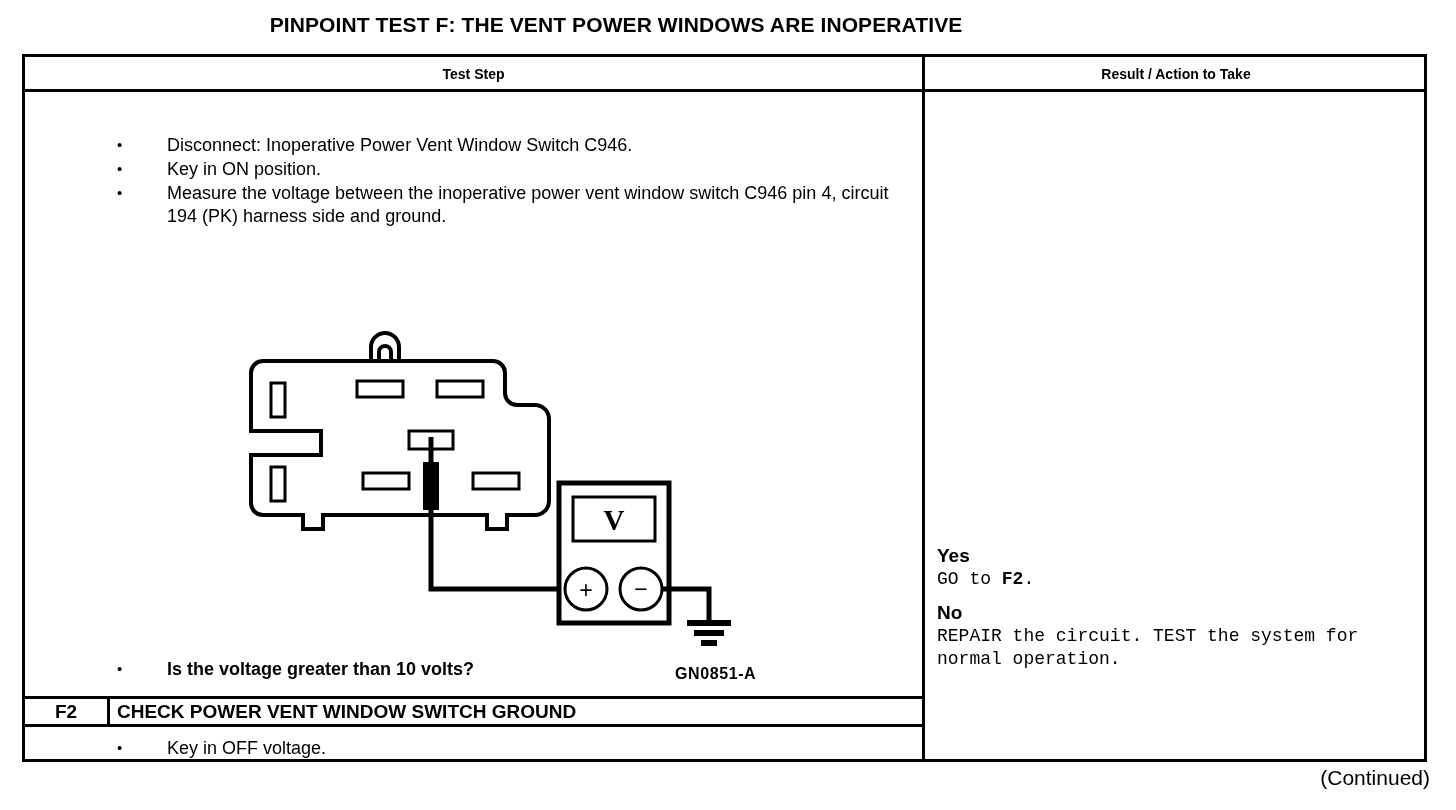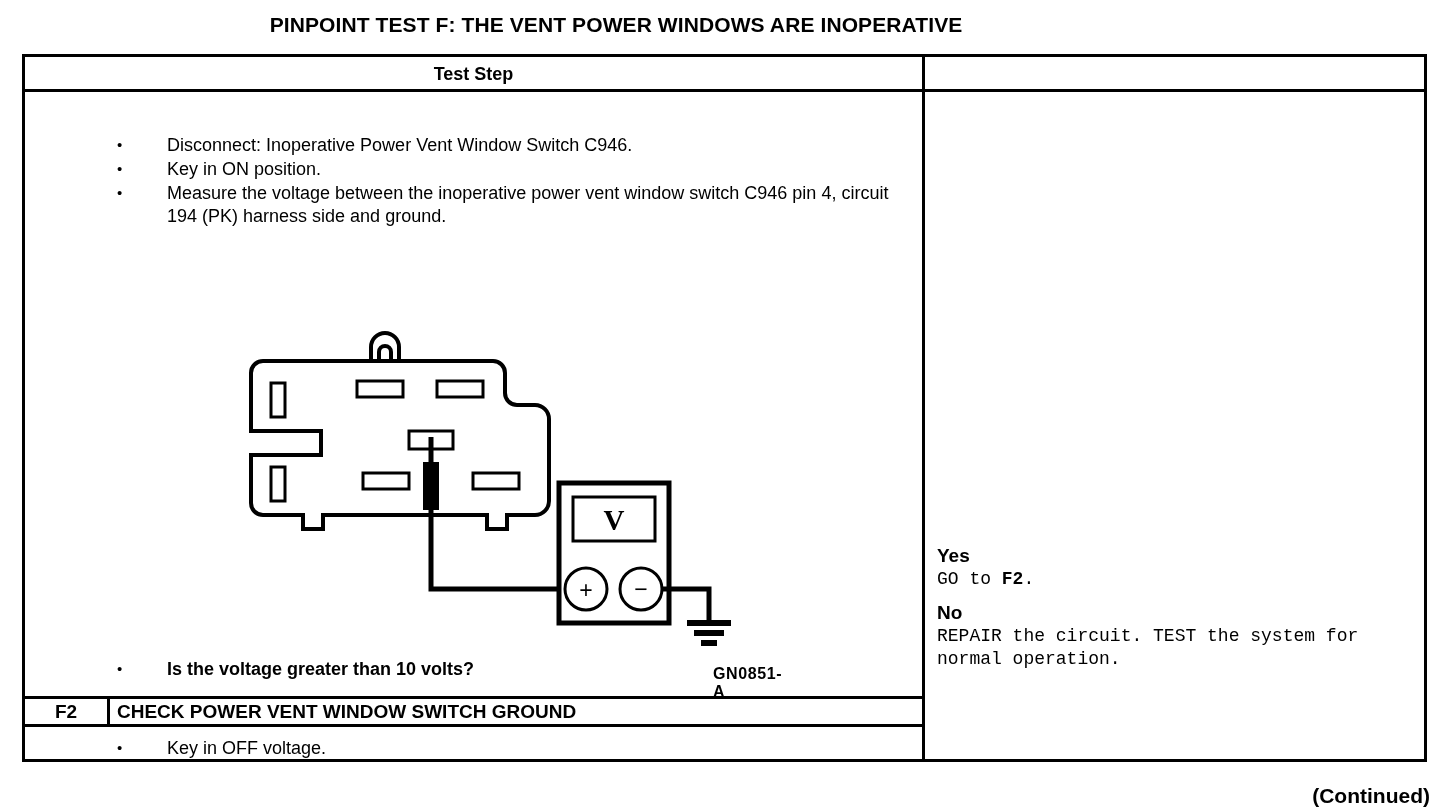--- a/index.html
+++ b/index.html
@@ -61,21 +61,21 @@
 
   
   #header-rule { top: 32px; }
 
   
   .col-header {
     position: absolute;
     top: 3px;
     height: 29px;
     line-height: 29px;
-    font-size: 18px;
+    font-size: 14px;
     font-weight: bold;
     text-align: center;
   }
   #th-test-step { left: 0; width: 897px; }
   #th-result    { left: 900px; width: 502px; }
 
   
   .step-head {
     position: absolute;
     left: 0;
@@ -175,54 +175,53 @@
     line-height: 1.25;
     margin-bottom: 12px;
     font-family: Liberation Mono, monospace;
   }
   .res-body b { font-weight: bold; }
 
   
   #continued {
     position: absolute;
     right: 26px;
-    top: 784px;
+    top: 766px;
     font-size: 21px;
-    font-weight: bold;
   }
 
   
   #diagram {
     position: absolute;
     left: 180px;
     top: 268px;
     width: 560px;
     height: 370px;
   }
   #figure-label {
     position: absolute;
     left: 470px;
     top: 340px;
     font-size: 16px;
     font-weight: bold;
     letter-spacing: 0.6px;
-    margin-left: 38px;
   }
 </style>
 </head>
 <body>
 
 <div id="doc-title">PINPOINT TEST  F: THE VENT POWER WINDOWS ARE INOPERATIVE</div>
 
 <div id="test-table">
 
   <div class="hrule" id="header-rule"></div>
   <div id="col-divider"></div>
 
   <div class="col-header" id="th-test-step">Test Step</div>
+  <div class="col-header" id="th-result">Result / Action to Take</div>
 
 
   <div class="bullets" id="f1-bullets">
     <div class="bullet-row">
       <span class="bullet-dot">•</span>
       <span class="bullet-text">Disconnect: Inoperative Power Vent Window Switch C946.</span>
     </div>
     <div class="bullet-row">
       <span class="bullet-dot">•</span>
       <span class="bullet-text">Key in ON position.</span>

